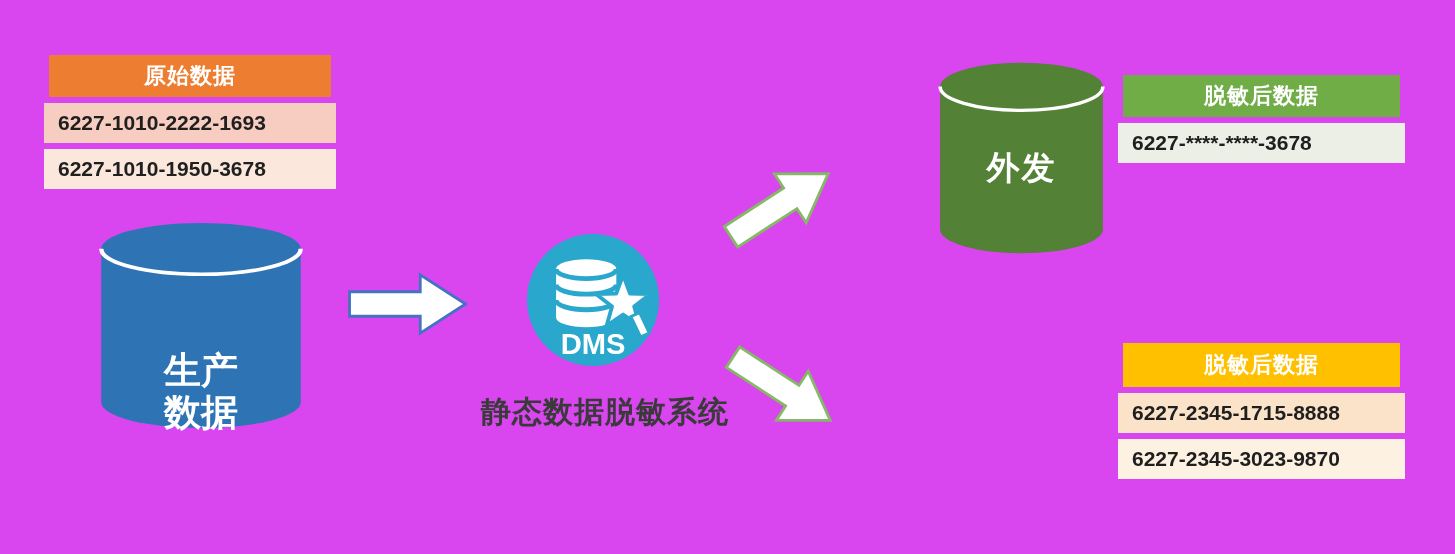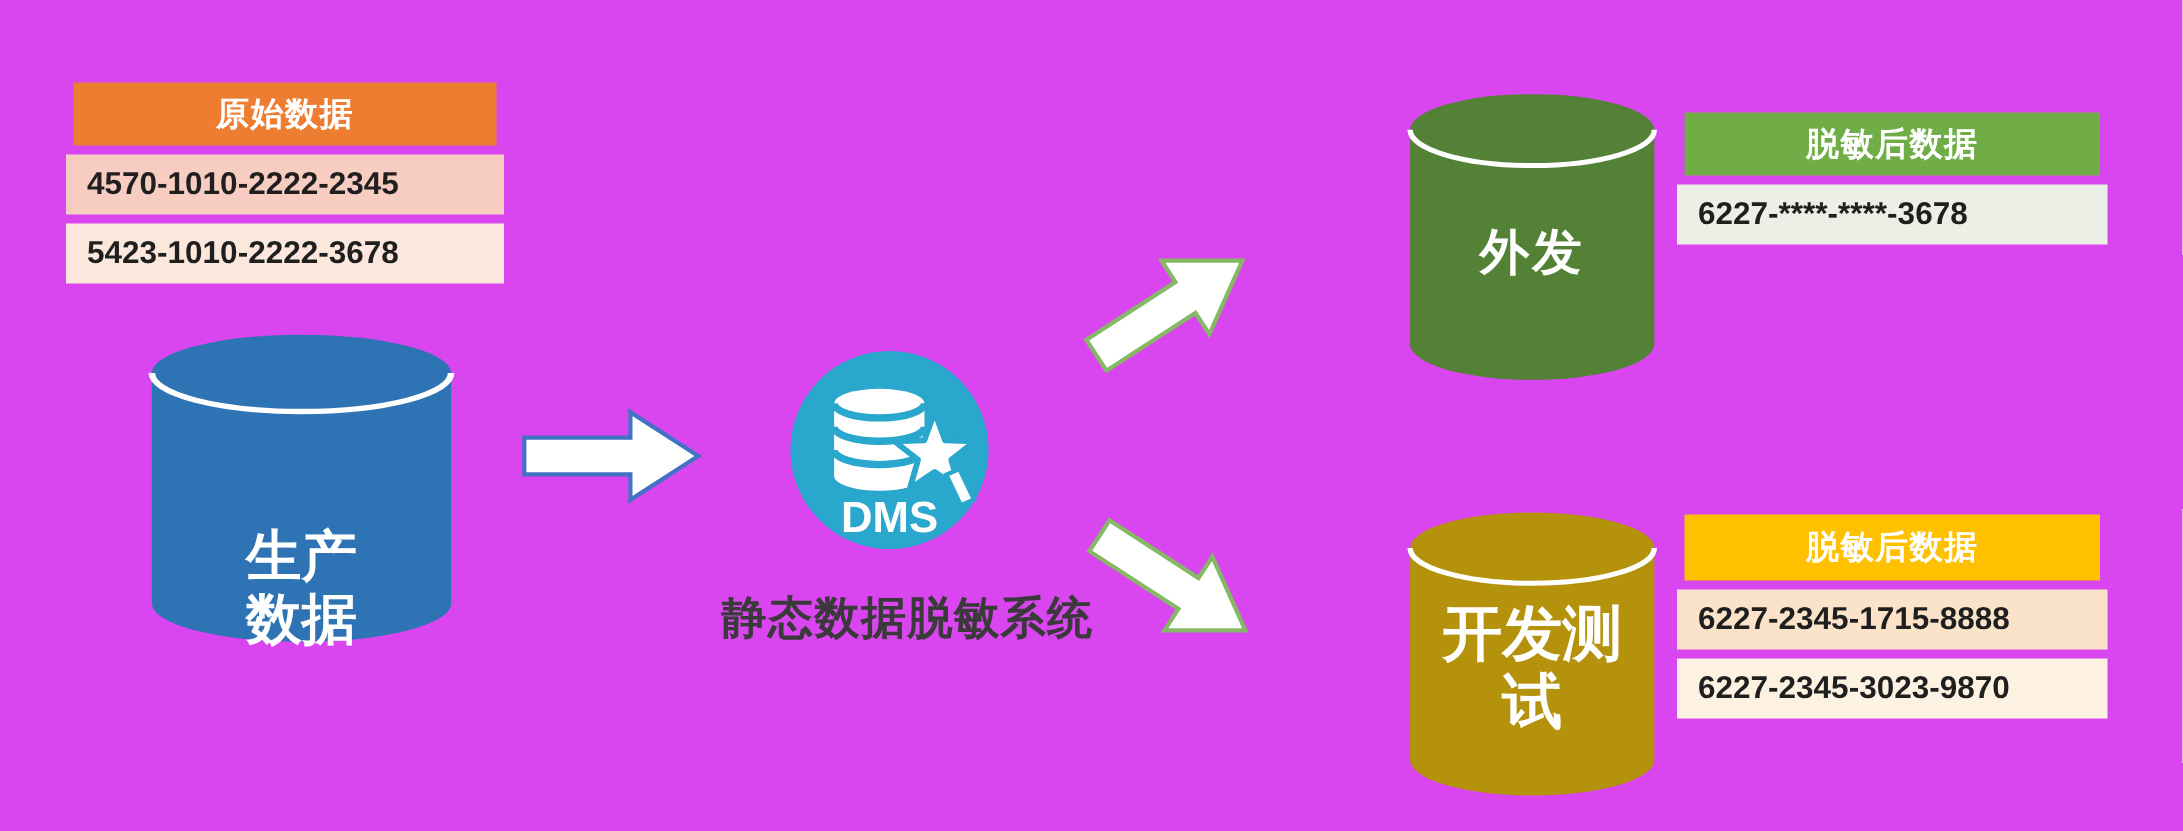--- a/index.html
+++ b/index.html
@@ -55,22 +55,22 @@
   .arrow-up{left:716px;top:172px;transform:rotate(-33deg);}
   .arrow-down{left:718px;top:356px;transform:rotate(33deg);}
 </style>
 </head>
 <body>
 
 <div class="canvas">
 
   <div class="tbl tbl-orange">
     <div class="hdr">原始数据</div>
-    <div class="cell r0">4570-1010-2222-2345</div>
-    <div class="cell r1">5423-1010-2222-3678</div>
+    <div class="cell r0">6227-1010-2222-1693</div>
+    <div class="cell r1">6227-1010-1950-3678</div>
   </div>
 
   <div class="cylinder cyl-production">
     <svg viewBox="0 0 170 210" preserveAspectRatio="none">
       <path d="M5,30 A80,25 0 0 1 165,30 L165,180 A80,25 0 0 1 5,180 Z" fill="#2E74B5"></path>
       <path d="M5,30 A80,25 0 0 0 165,30" fill="none" stroke="#ffffff" stroke-width="3.5"></path>
     </svg>
     <div class="cyl-label">
       <span>生产</span>
       <span>数据</span>
@@ -108,30 +108,20 @@
     <div class="cyl-label">
       <span>外发</span>
     </div>
   </div>
 
   <div class="tbl tbl-green">
     <div class="hdr">脱敏后数据</div>
     <div class="cell r1">6227-****-****-3678</div>
   </div>
 
-  <div class="cylinder cyl-devtest">
-    <svg viewBox="0 0 170 210" preserveAspectRatio="none">
-      <path d="M5,30 A80,25 0 0 1 165,30 L165,180 A80,25 0 0 1 5,180 Z" fill="#B5920B"></path>
-      <path d="M5,30 A80,25 0 0 0 165,30" fill="none" stroke="#ffffff" stroke-width="3.5"></path>
-    </svg>
-    <div class="cyl-label">
-      <span>开发测</span>
-      <span>试</span>
-    </div>
-  </div>
 
   <div class="tbl tbl-gold">
     <div class="hdr">脱敏后数据</div>
     <div class="cell r0">6227-2345-1715-8888</div>
     <div class="cell r1">6227-2345-3023-9870</div>
   </div>
 
 </div>
 
 </body></html>

